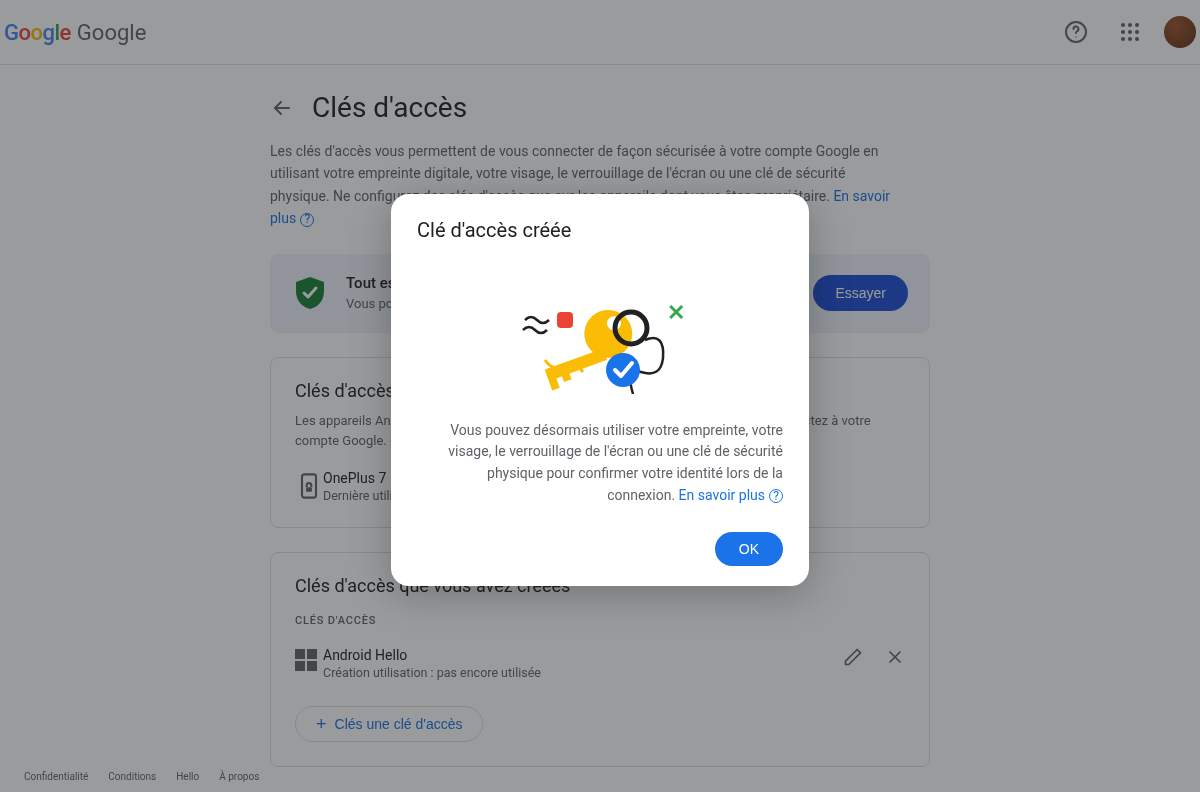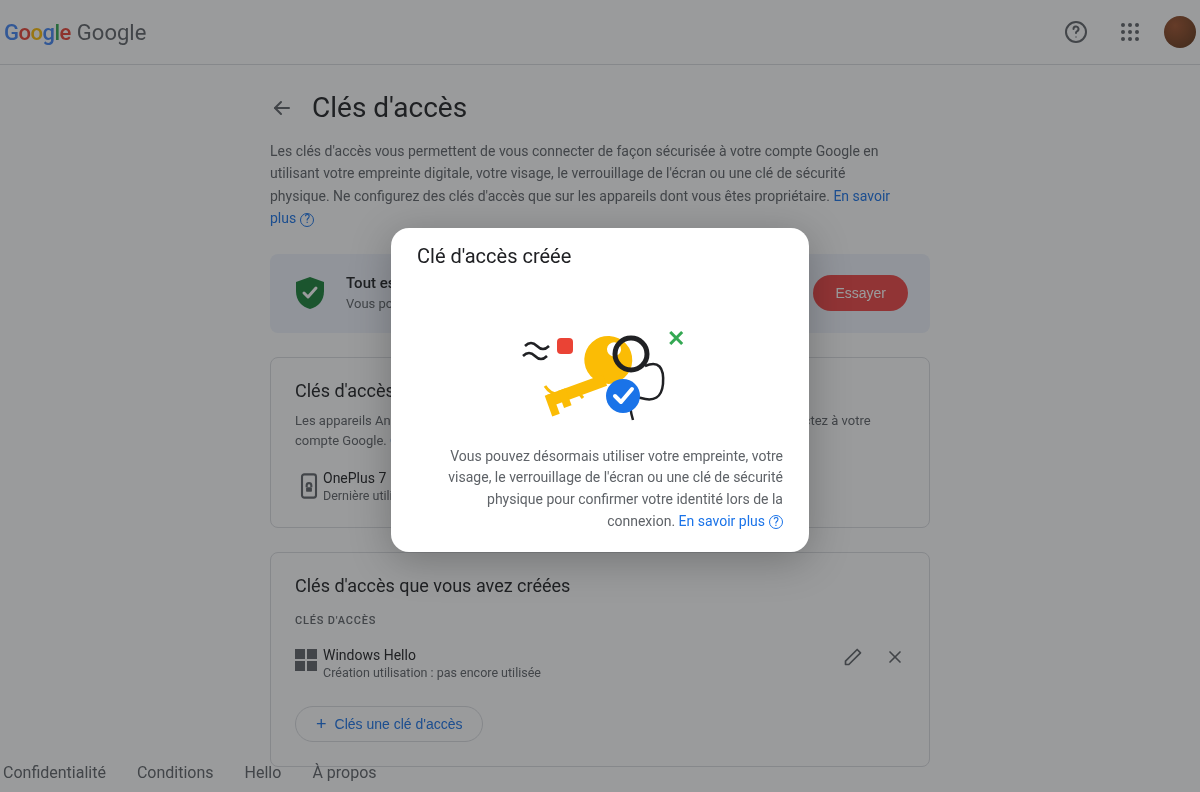--- a/index.html
+++ b/index.html
@@ -37,50 +37,50 @@
   .status-card {
     background:#e8f0fe40; background:#f1f6fd;
     display:flex; align-items:center; padding:20px 22px; gap:18px; margin-top:12px;
     border-radius:8px;
   }
   .status-card { background:#eef3fb; }
   .shield { width:36px; height:36px; flex-shrink:0; }
   .status-text { flex:1; }
   .status-title { font-size:15px; font-weight:500; color:#202124; }
   .status-sub { font-size:13px; color:#5f6368; margin-top:2px; line-height:1.5; }
-  .try-btn { background:#ef4444; color:#fff; border:none; border-radius:20px; padding:10px 22px; font-size:14px; font-weight:500; cursor:pointer; }
+  .try-btn { background:#1d4ed8; color:#fff; border:none; border-radius:20px; padding:10px 22px; font-size:14px; font-weight:500; cursor:pointer; }
   .section-card {
     border:1px solid #dadce0; border-radius:8px; padding:22px 24px 24px; margin-top:24px;
   }
   .section-title { font-size:18px; font-weight:400; color:#202124; margin-bottom:10px; }
   .section-desc { font-size:13px; color:#5f6368; line-height:1.5; }
   .device-row { display:flex; align-items:flex-start; margin-top:20px; }
   .device-icon { width:28px; height:28px; flex-shrink:0; color:#5f6368; margin-top:2px;}
   .device-info { flex:1; }
   .device-name { font-size:14px; color:#202124; font-weight:400; }
   .device-sub { font-size:12.5px; color:#5f6368; margin-top:2px; }
   .row-actions { display:flex; gap:22px; color:#5f6368; }
   .row-actions > span { cursor:pointer; }
   .section-label { font-size:11px; letter-spacing:0.8px; color:#5f6368; margin-top:18px; font-weight:500;}
   .create-btn {
     display:inline-flex; align-items:center; gap:8px;
     border:1px solid #dadce0; border-radius:20px; padding:8px 20px;
     color:#1a73e8; font-size:14px; font-weight:500; cursor:pointer; margin-top:26px;
     background:#fff;
   }
-  .footer { position:absolute; bottom:10px; left:3px; display:flex; gap:31px; font-size:16px; color:#5f6368; }
+  .footer { position:absolute; bottom:10px; left:24px; display:flex; gap:20px; font-size:10px; color:#5f6368; }
   .footer a { color:#5f6368; text-decoration:none; cursor:pointer; }
 
   
   .scrim {
     position:absolute; inset:0; background:rgba(32,33,36,0.45);
     display:flex; align-items:center; justify-content:center;
   }
   .modal {
-    width:418px; background:#fff; border-radius:18px; padding:16px 26px 20px;
+    width:418px; background:#fff; border-radius:18px; padding:24px 26px 20px;
     box-shadow:0 8px 40px rgba(0,0,0,0.25);
     position:relative; top:-6px;
   }
   .modal-title { font-size:20px; color:#202124; font-weight:400; }
   .modal-illus { display:flex; justify-content:center; margin:18px 0 10px; }
   .modal-body { font-size:14px; color:#5f6368; line-height:1.55;text-align:right; }
   .modal-actions { display:flex; justify-content:flex-end; margin-top:26px; }
   .ok-btn { background:#1a73e8; color:#fff; border:none; border-radius:20px; padding:9px 24px; font-size:14px; font-weight:500; cursor:pointer; }
   .windows-icon { display:grid; grid-template-columns:1fr 1fr; grid-template-rows:1fr 1fr; gap:2px; width:22px; height:22px; }
   .windows-icon span { background:#5f6368; }
@@ -178,21 +178,21 @@
     <div class="device-row">
       <span class="device-icon">
         <span class="windows-icon">
             <span></span>
             <span></span>
             <span></span>
             <span></span>
           </span>
       </span>
       <div class="device-info">
-        <div class="device-name">Windows Hello</div>
+        <div class="device-name">Android Hello</div>
         <div class="device-sub">Création utilisation : pas encore utilisée</div>
       </div>
       <div class="row-actions">
         <span>
           <svg width="20" height="20" viewBox="0 0 24 24" fill="none" stroke="currentColor" stroke-width="2" stroke-linecap="round" stroke-linejoin="round">
               <path d="M17 3l4 4L7 21H3v-4L17 3z"></path>
             </svg>
         </span>
         <span>
           <svg width="20" height="20" viewBox="0 0 24 24" fill="none" stroke="currentColor" stroke-width="2" stroke-linecap="round">
@@ -238,14 +238,17 @@
         <circle cx="146" cy="68" r="16" fill="none" stroke="#202124" stroke-width="5"></circle>
 
         <circle cx="138" cy="110" r="17" fill="#1a73e8"></circle>
         <path d="M130 110 l6 6 l11 -13" stroke="#fff" stroke-width="4" fill="none" stroke-linecap="round" stroke-linejoin="round"></path>
       </svg>
     </div>
     <p class="modal-body">
       <span>Vous pouvez désormais utiliser votre empreinte, votre visage, le verrouillage de l'écran ou une clé de sécurité physique pour confirmer votre identité lors de la connexion. </span>
       <a class="link"><span>En savoir plus</span><span class="qicon">?</span></a>
     </p>
+    <div class="modal-actions">
+      <button class="ok-btn">OK</button>
+    </div>
   </div>
 </div>
 
 </body></html>

